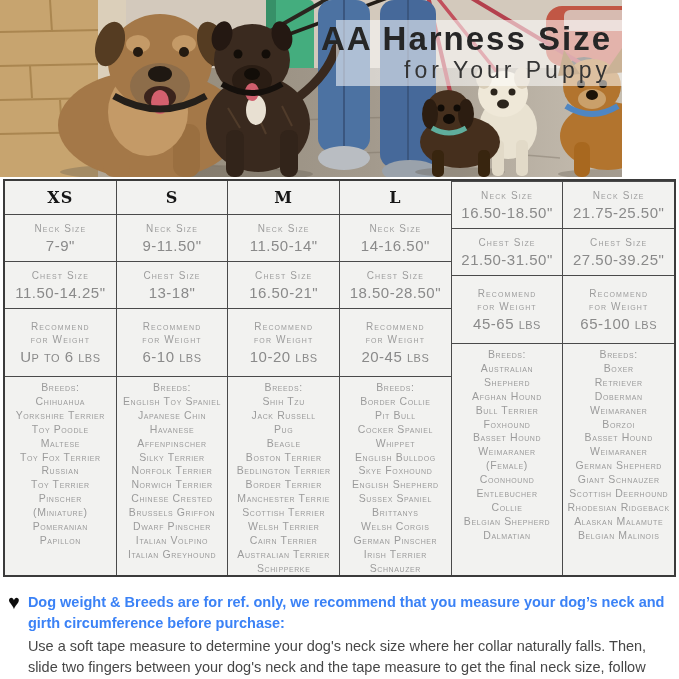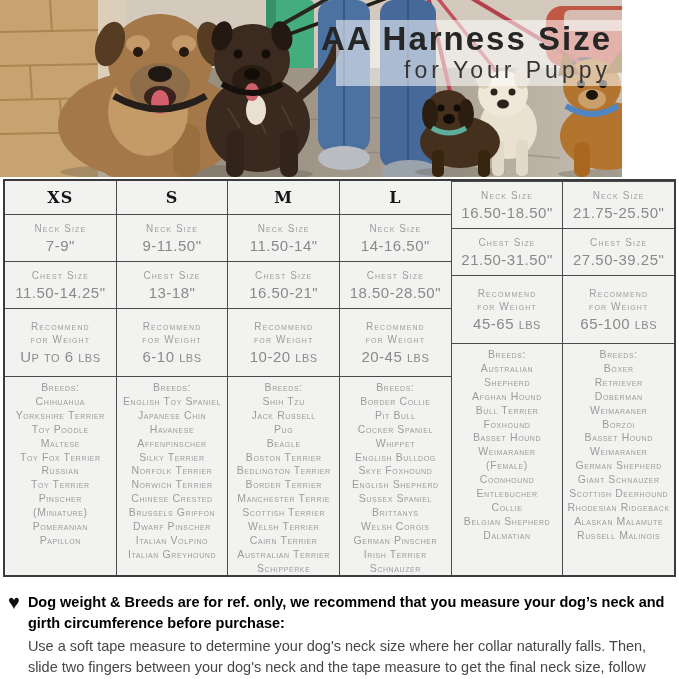--- a/index.html
+++ b/index.html
@@ -33,21 +33,21 @@
     margin-top:2px;white-space:nowrap;}
   .breeds-label{font-size:10.5px;font-variant:small-caps;letter-spacing:.6px;color:#9b9b9b;
     line-height:13.9px;white-space:nowrap;}
   .breed-line{font-size:10.5px;font-variant:small-caps;letter-spacing:.6px;color:#9b9b9b;
     line-height:13.9px;white-space:nowrap;max-width:100%;}
 
   
   .note{display:flex;align-items:flex-start;gap:8px;padding:15px 14px 0 8px;}
   .heart{font-size:20px;line-height:20px;color:#0d0d0d;flex:0 0 auto;}
   .note-text{flex:1 1 auto;}
-  .note-heading{font-weight:700;font-size:14.5px;line-height:1.42;color:#000000;}
+  .note-heading{font-weight:700;font-size:14.5px;line-height:1.42;color:#3b82f6;}
   .note-body{font-weight:400;font-size:14.5px;line-height:1.45;color:#474747;margin-top:3px;}
 </style>
 </head>
 <body>
 
 <div class="hero">
   <svg width="679" height="177" viewBox="0 0 679 177">
     <defs>
       <linearGradient id="groundGrad" x1="0" y1="0" x2="1" y2="0">
         <stop offset="0" stop-color="#89806f"></stop>
@@ -397,21 +397,21 @@
           <div class="breed-line">Doberman</div>
           <div class="breed-line">Weimaraner</div>
           <div class="breed-line">Borzoi</div>
           <div class="breed-line">Basset Hound</div>
           <div class="breed-line">Weimaraner</div>
           <div class="breed-line">German Shepherd</div>
           <div class="breed-line">Giant Schnauzer</div>
           <div class="breed-line">Scottish Deerhound</div>
           <div class="breed-line">Rhodesian Ridgeback</div>
           <div class="breed-line">Alaskan Malamute</div>
-          <div class="breed-line">Russell Malinois</div>
+          <div class="breed-line">Belgian Malinois</div>
         </div>
     </div>
   </div>
 </div>
 
 <div class="note">
   <span class="heart">♥</span>
   <div class="note-text">
     <div class="note-heading">Dog weight &amp; Breeds are for ref. only, we recommend that you measure your dog’s neck and girth circumference before purchase:</div>
     <div class="note-body">Use a soft tape measure to determine your dog's neck size where her collar naturally falls. Then, slide two fingers between your dog's neck and the tape measure to get the final neck size, follow the same way to decide the chest size (girth circumference behind front legs).</div>

